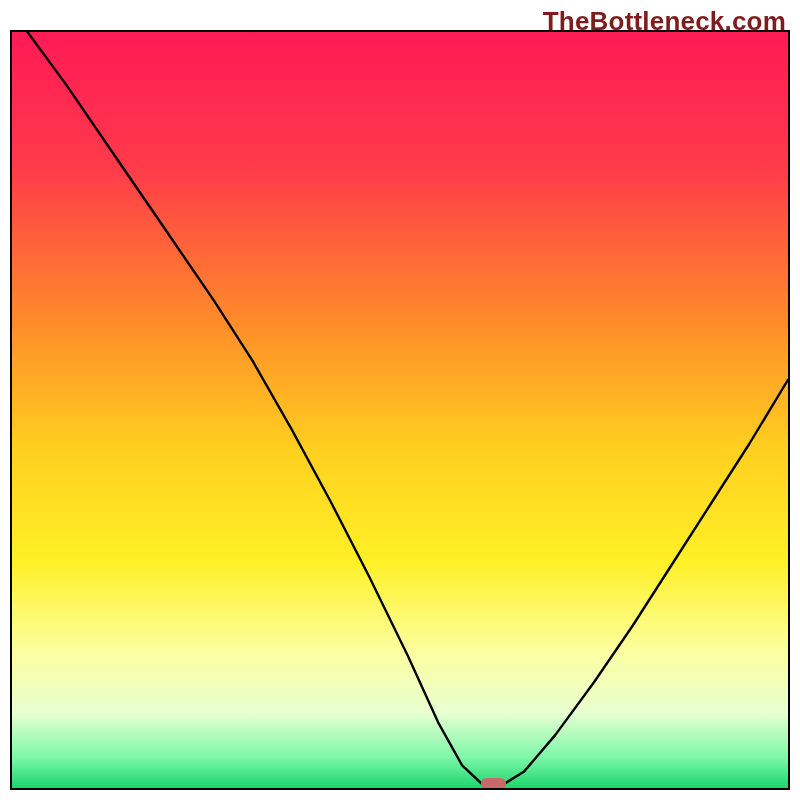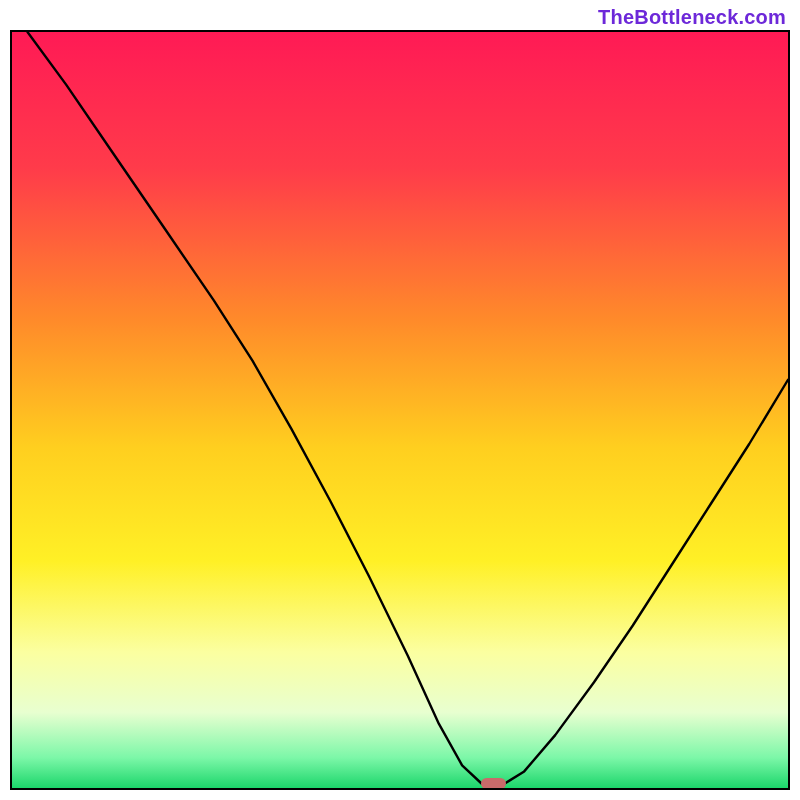--- a/index.html
+++ b/index.html
@@ -22,23 +22,23 @@
   }
   .gradient {
     position: absolute;
     inset: 0;
     
   }
   .watermark {
     position: absolute;
     top: 6px;
     right: 14px;
-    font-size: 20px;
+    font-size: 26px;
     font-weight: bold;
-    color: #6d28d9;
+    color: #7f1d1d;
     letter-spacing: 0.2px;
   }
   svg.curve {
     position: absolute;
     inset: 0;
   }
   .marker {
     position: absolute;
     border-radius: 999px;
   }

